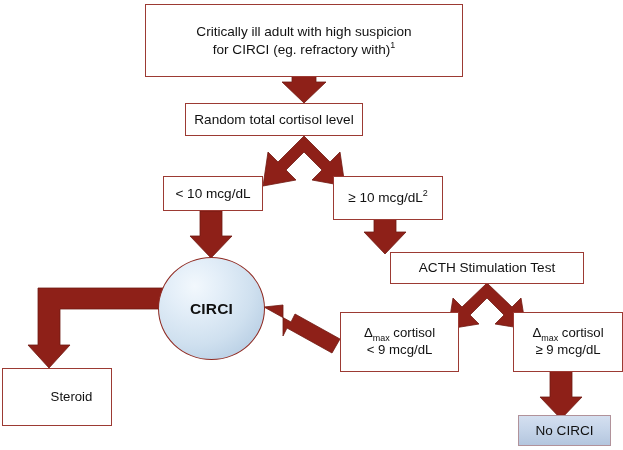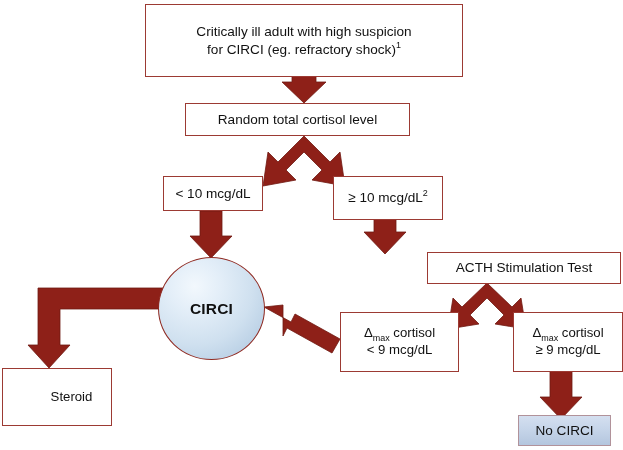--- a/index.html
+++ b/index.html
@@ -119,39 +119,39 @@
     </g>
 
     <g>
       <path d="M 550 371 L 572 371 L 572 397 L 582 397 L 561 419 L 540 397 L 550 397 Z" fill="#8e2018" stroke="#701912" stroke-width="0.8" stroke-linejoin="miter"></path>
     </g>
   </svg>
 
   <div class="node box" style="left:145px; top:4px; width:318px; height:73px;">
     <div class="box-inner t14">
       <span>Critically ill adult with high suspicion</span><br>
-      <span>for CIRCI (eg. refractory shock)</span><sup class="note">1</sup>
+      <span>for CIRCI (eg. refractory with)</span><sup class="note">1</sup>
     </div>
   </div>
 
-  <div class="node box" style="left:185px; top:103px; width:225px; height:33px;">
+  <div class="node box" style="left:185px; top:103px; width:178px; height:33px;">
     <div class="box-inner t14">Random total cortisol level</div>
   </div>
 
   <div class="node box" style="left:163px; top:176px; width:100px; height:35px;justify-content:center;">
     <div class="box-inner t14">&lt; 10 mcg/dL</div>
   </div>
 
   <div class="node box" style="left:333px; top:176px; width:110px; height:44px;">
     <div class="box-inner t14">
       <span>≥ 10 mcg/dL</span><sup class="note">2</sup>
     </div>
   </div>
 
-  <div class="node box" style="left:390px; top:252px; width:194px; height:32px;margin-left:37px;">
+  <div class="node box" style="left:390px; top:252px; width:194px; height:32px;">
     <div class="box-inner t14">ACTH Stimulation Test</div>
   </div>
 
   <div class="node circle-node" style="left:158px; top:257px; width:107px; height:103px;">
     <div class="circle-label">CIRCI</div>
   </div>
 
   <div class="node box" style="left:340px; top:312px; width:119px; height:60px;">
     <div class="box-inner t13">
       <span>Δ</span><sub class="sub">max</sub><span> cortisol</span><br>

